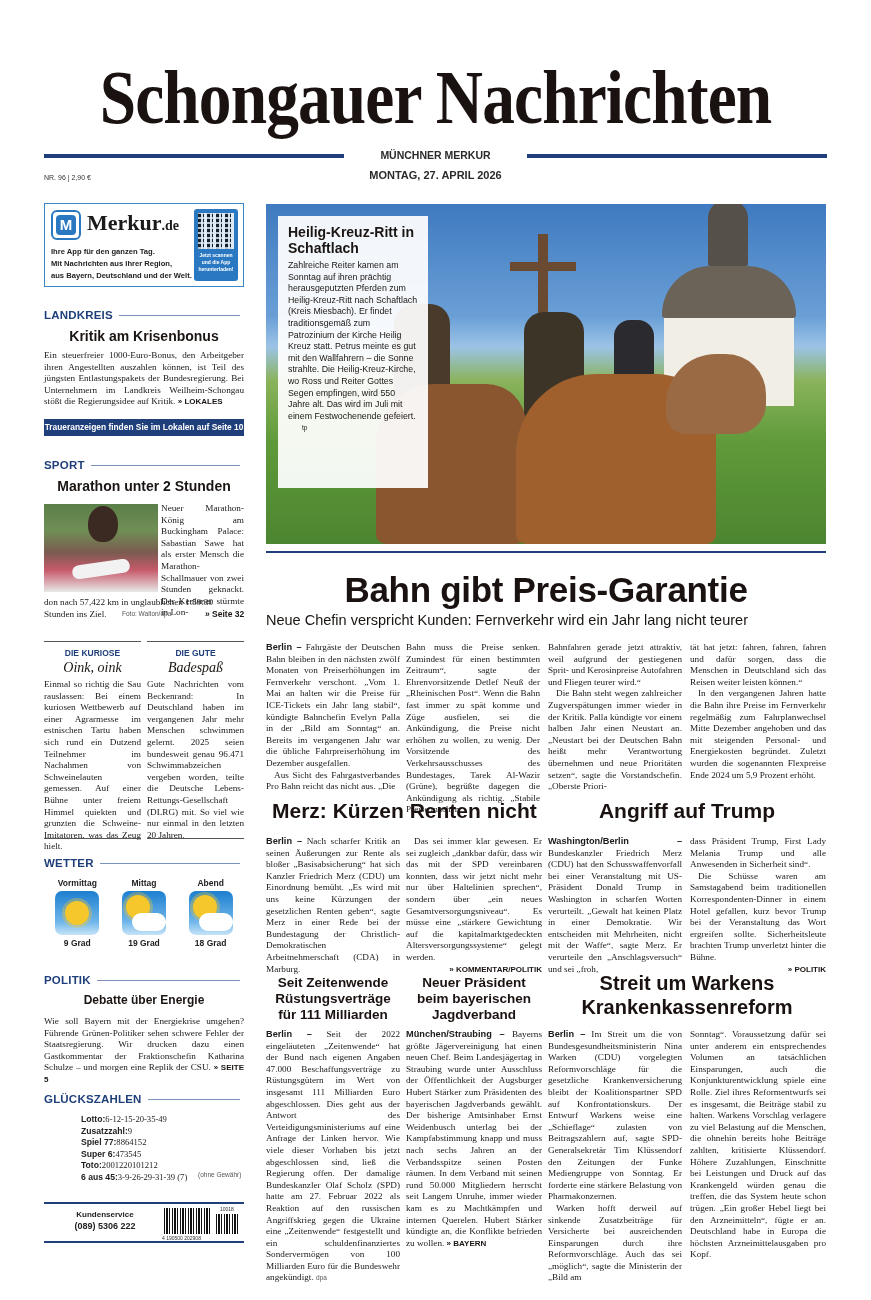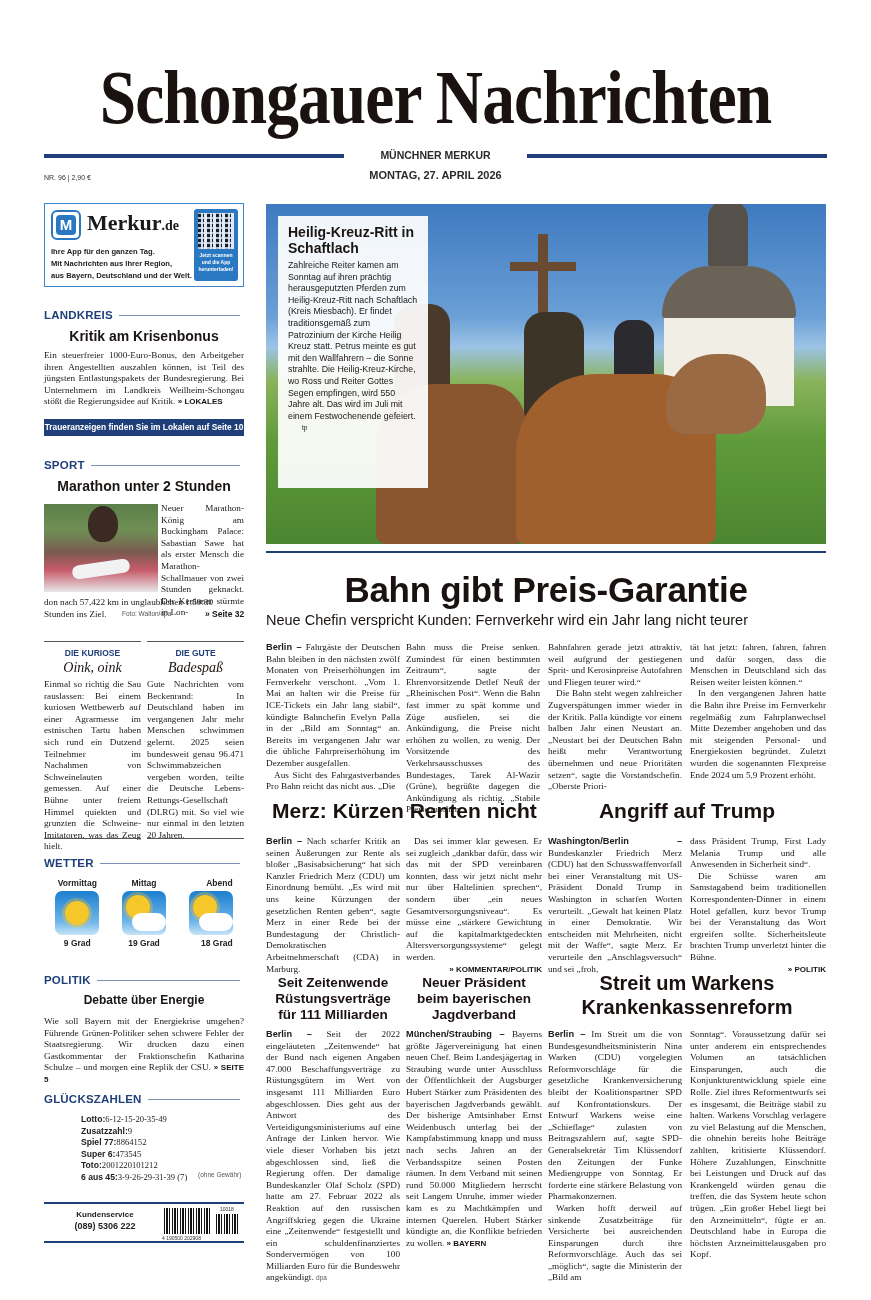--- a/index.html
+++ b/index.html
@@ -132,21 +132,21 @@
     <div class="w-label">9 Grad</div>
   </div>
   <div style="display:flex; flex-direction:column; align-items:center; gap:3px;">
     <div class="w-label">Mittag</div>
     <div class="weather-ico">
         <div class="sun" style="left:4px; top:4px;"></div>
         <div class="cloud" style="left:10px; top:22px; width:34px; height:18px;"></div>
       </div>
     <div class="w-label">19 Grad</div>
   </div>
-  <div style="display:flex; flex-direction:column; align-items:flex-end; gap:3px;">
+  <div style="display:flex; flex-direction:column; align-items:center; gap:3px;">
     <div class="w-label">Abend</div>
     <div class="weather-ico">
         <div class="sun" style="left:4px; top:4px;"></div>
         <div class="cloud" style="left:10px; top:22px; width:34px; height:18px;"></div>
       </div>
     <div class="w-label">18 Grad</div>
   </div>
 </div>
 
 <div class="abs sec-label" style="left:44px; top:974px; width:196px;">

